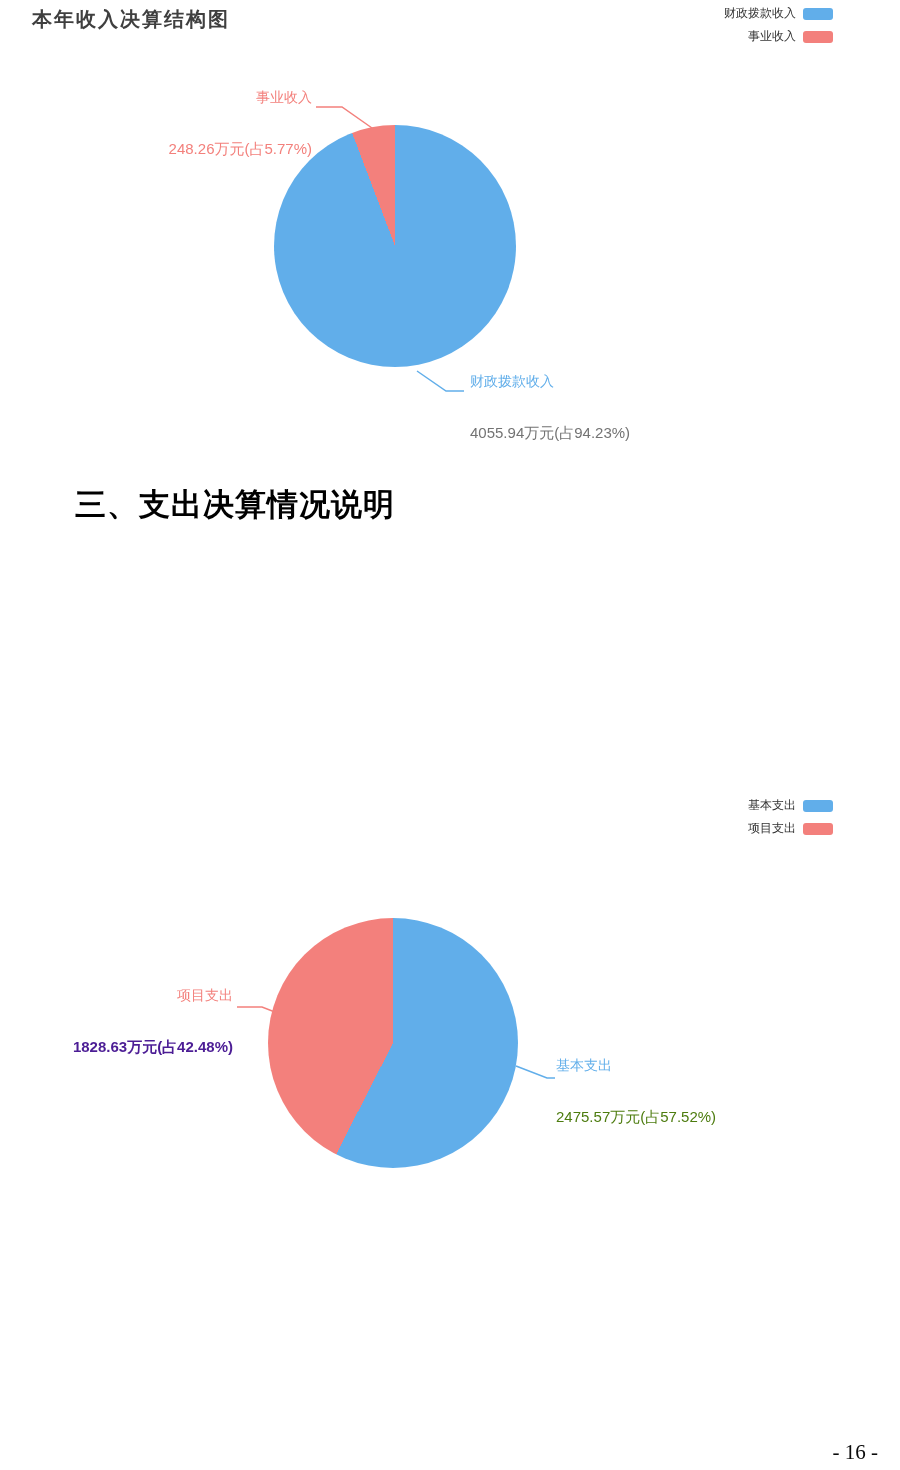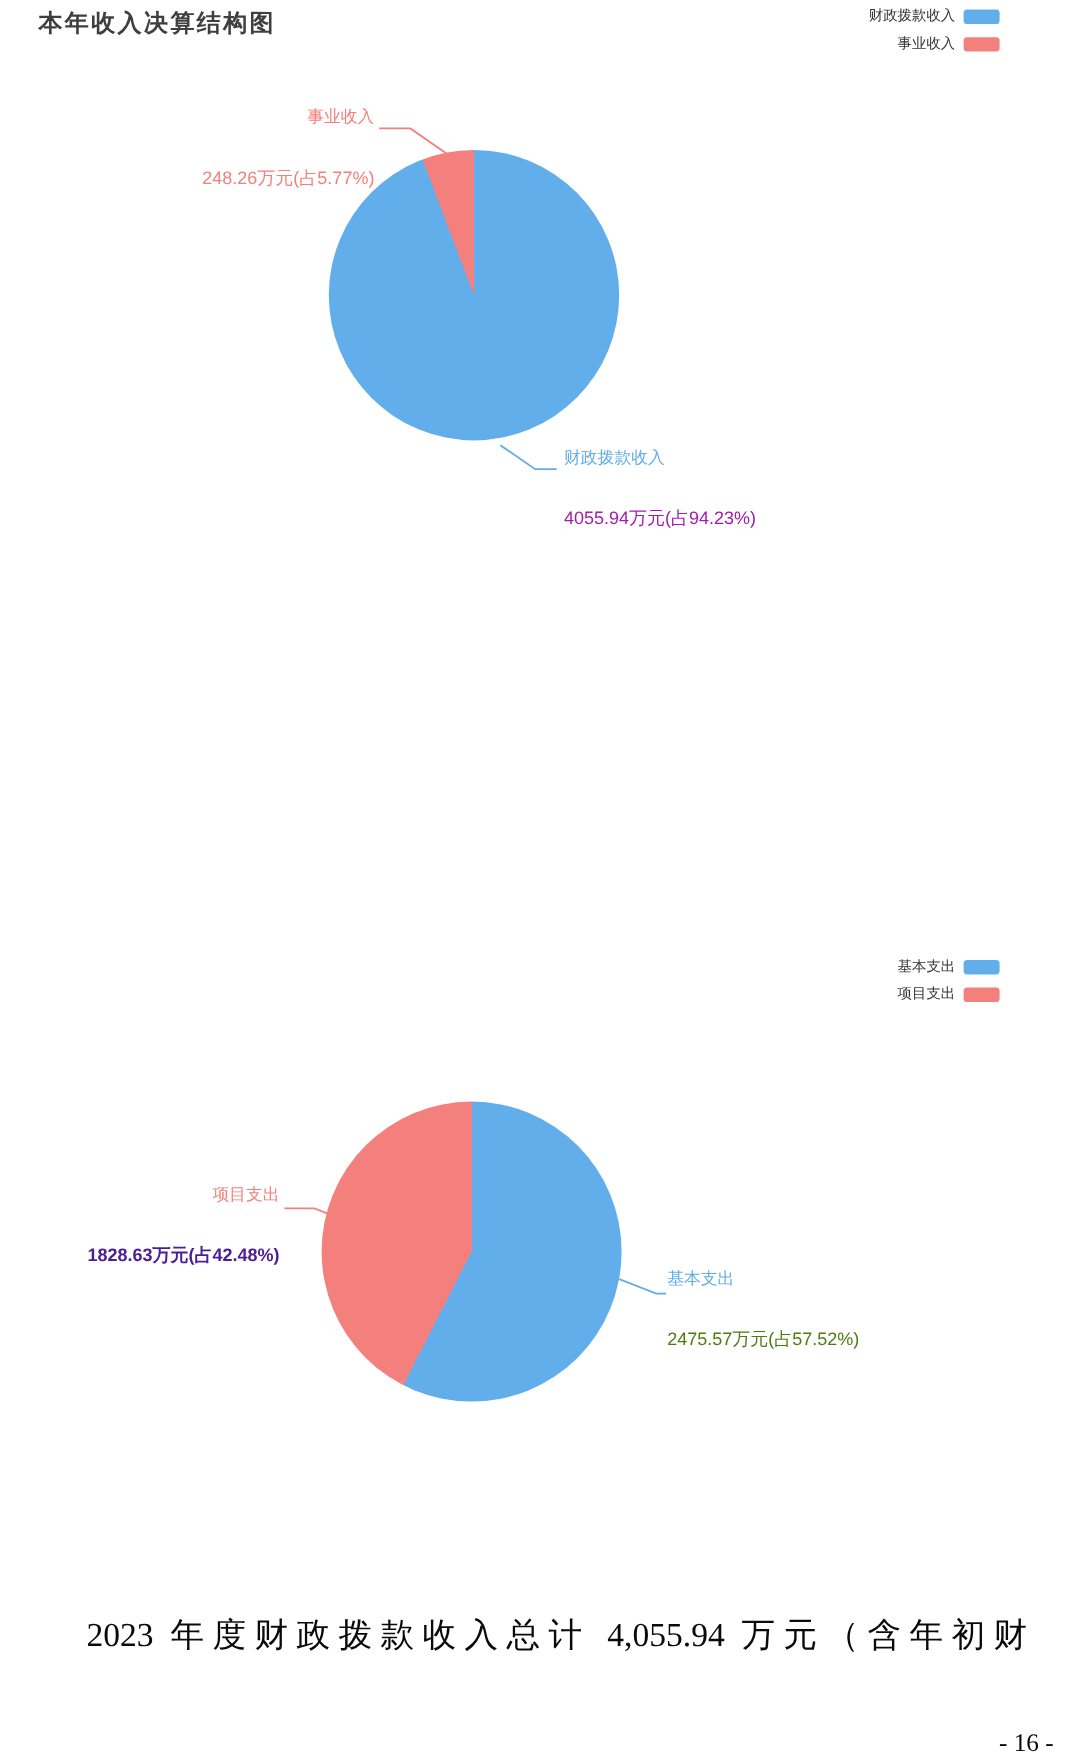--- a/index.html
+++ b/index.html
@@ -77,23 +77,24 @@
 
   <div class="pie" id="pie1" style="background: conic-gradient(rgb(97, 174, 234) 0%, rgb(97, 174, 234) 94.23%, rgb(243, 128, 124) 94.23%, rgb(243, 128, 124) 100%);"></div>
 
   <div class="callout-label align-right" id="label-p1-red">
     <div class="cname" style="color: rgb(243, 128, 124);">事业收入</div>
     <div class="cvalue" style="color: rgb(243, 128, 124);">248.26万元(占5.77%)</div>
   </div>
 
   <div class="callout-label" id="label-p1-blue">
     <div class="cname" style="color: rgb(97, 174, 234);">财政拨款收入</div>
-    <div class="cvalue" style="color: #a21caf;">4055.94万元(占94.23%)</div>
+    <div class="cvalue" style="color: #737373;">4055.94万元(占94.23%)</div>
   </div>
 
+  <div class="section-heading" id="heading3">三、支出决算情况说明</div>
 
 
   <div class="legend" id="legend2">
     <div class="legend-row">
       <span class="legend-label">基本支出</span>
       <span class="swatch" style="background: rgb(97, 174, 234);"></span>
     </div>
     <div class="legend-row">
       <span class="legend-label">项目支出</span>
       <span class="swatch" style="background: rgb(243, 128, 124);"></span>
@@ -112,19 +113,16 @@
     <div class="cvalue" style="color: #4d7c0f;">2475.57万元(占57.52%)</div>
   </div>
 
   <svg class="callout-lines" width="900" height="1470" viewBox="0 0 900 1470">
     <polyline points="316,107 342,107 372,128" stroke="#f3807c"></polyline>
     <polyline points="417,371 446,391 464,391" stroke="#61aeea"></polyline>
     <polyline points="237,1007 262,1007 280,1014" stroke="#f3807c"></polyline>
     <polyline points="516,1066 547,1078 555,1078" stroke="#61aeea"></polyline>
   </svg>
 
-  <div class="body-para" id="para4">
-      <div class="line indent justify">2023 年度财政拨款收入总计 4,055.94 万元（含年初财</div>
-    </div>
 
   <div class="page-number">- 16 -</div>
 
 </div>
 
 </body></html>

